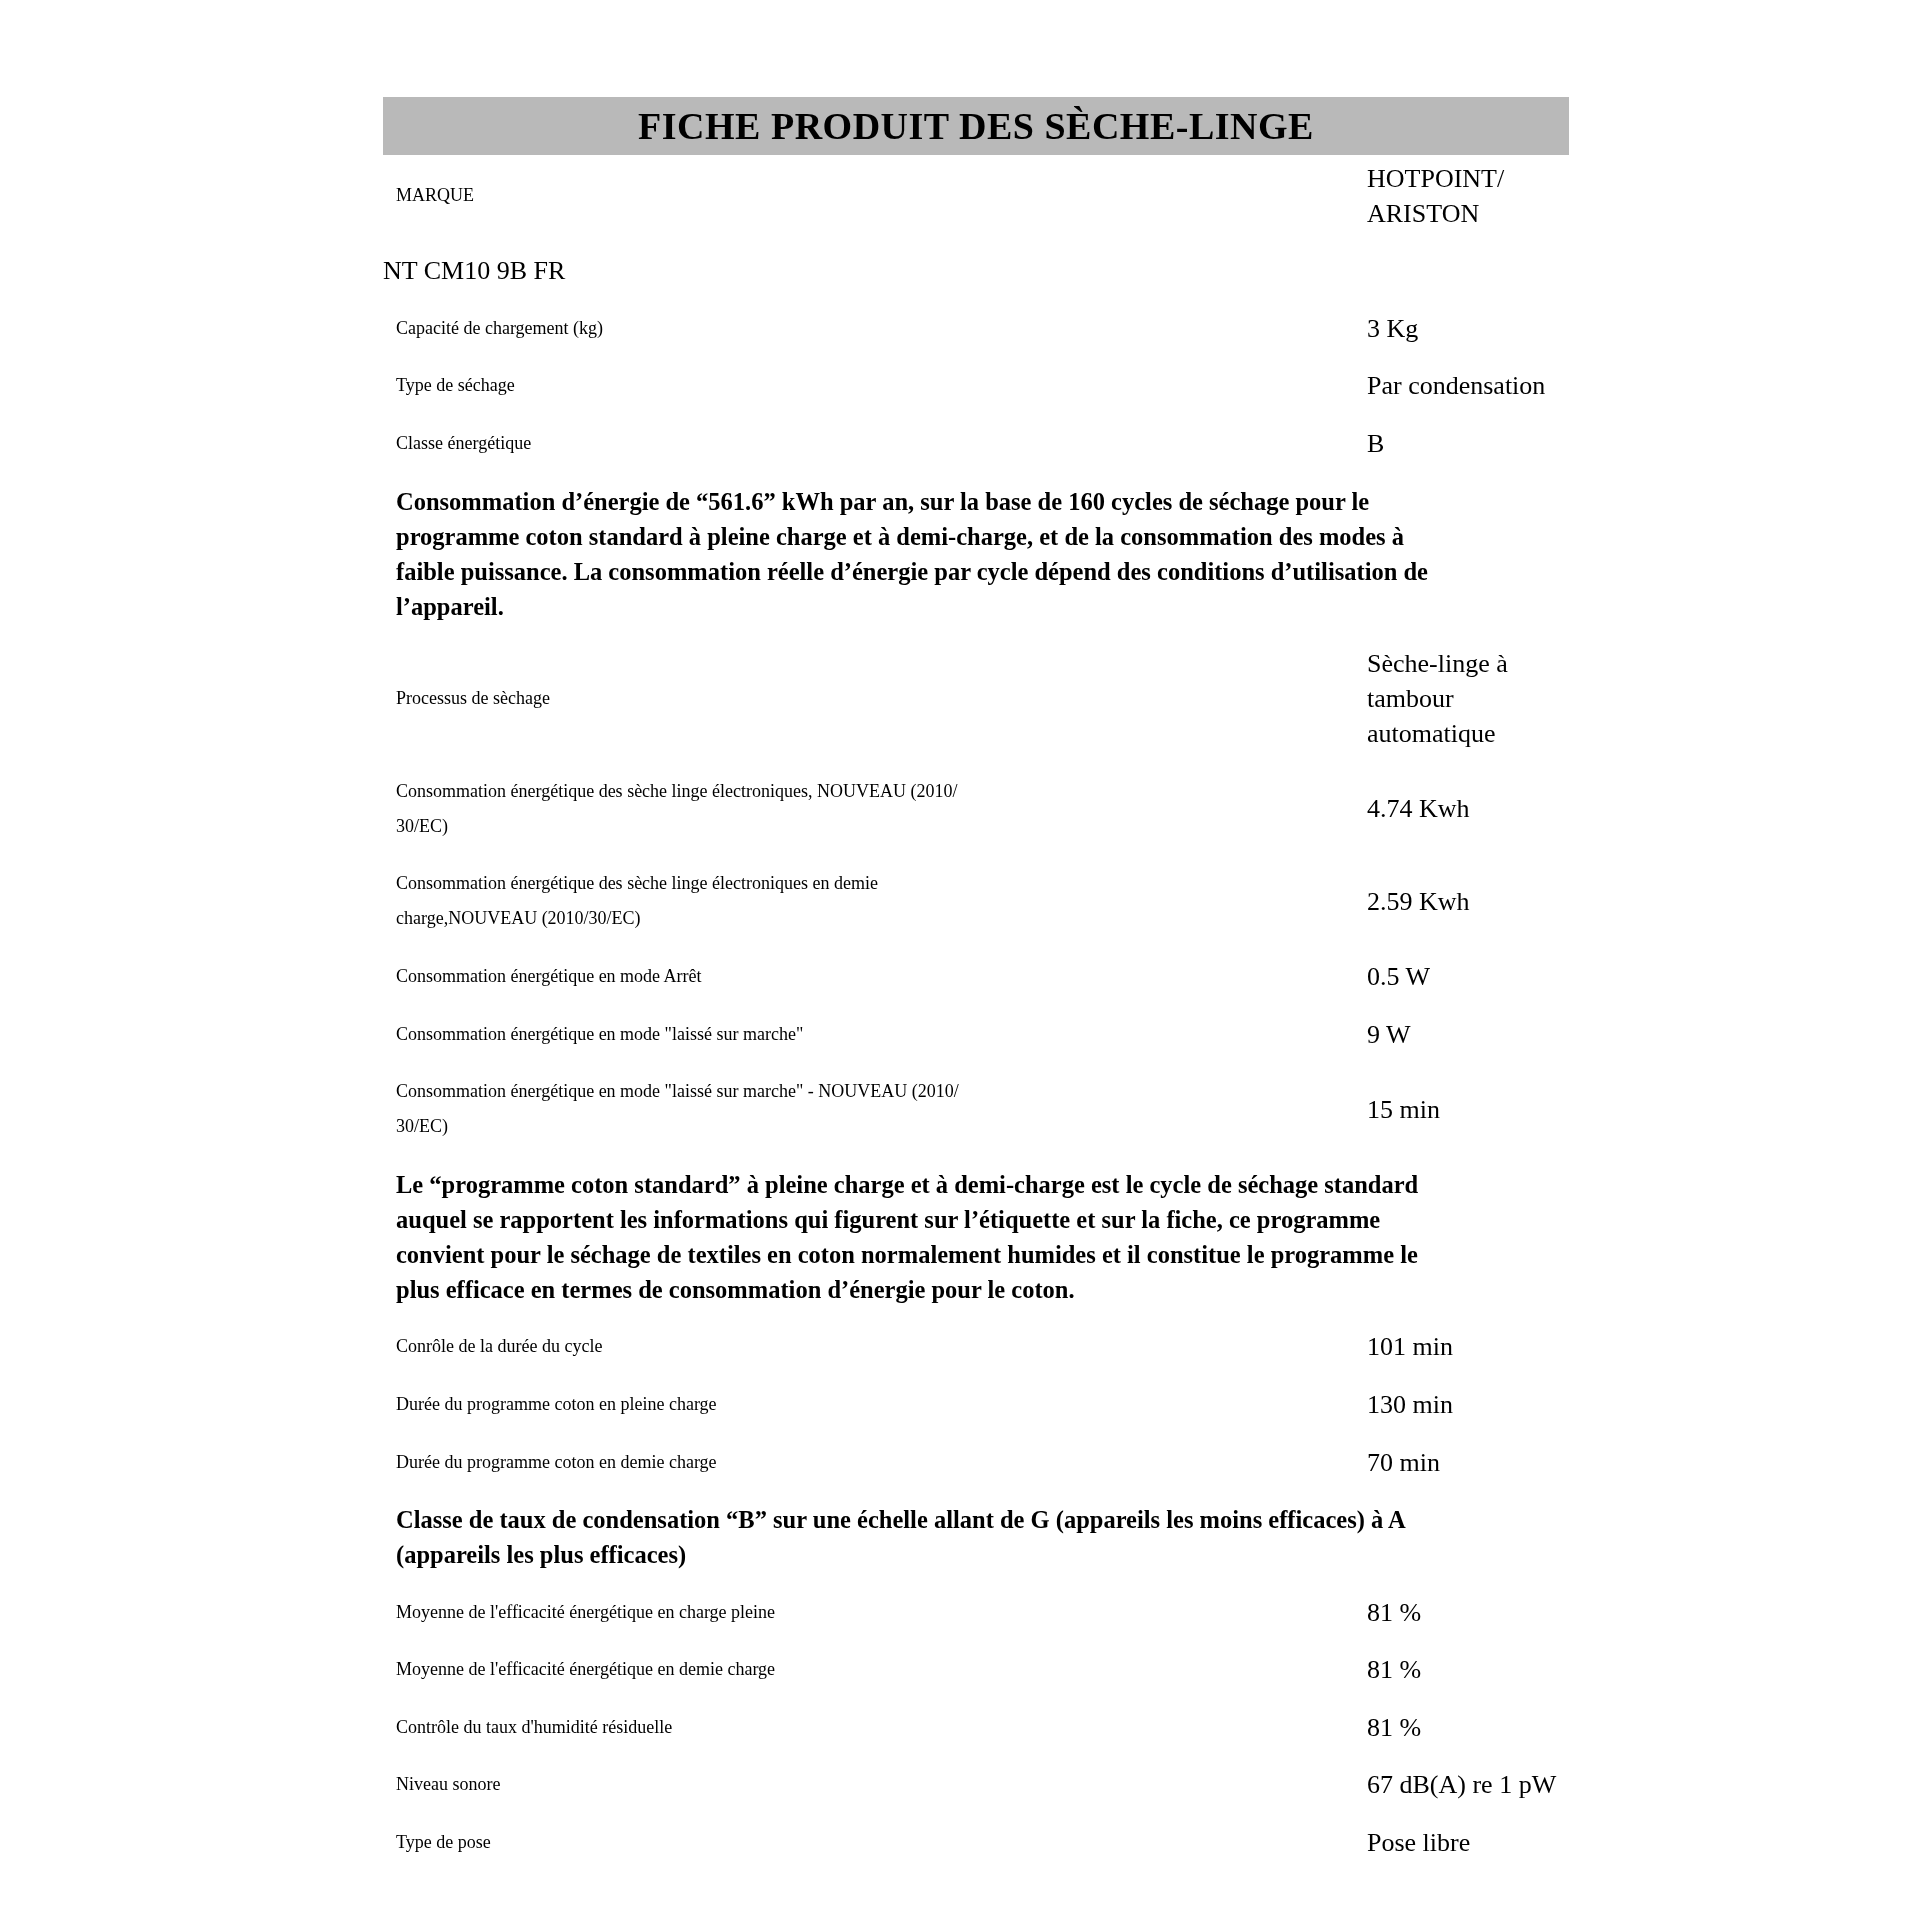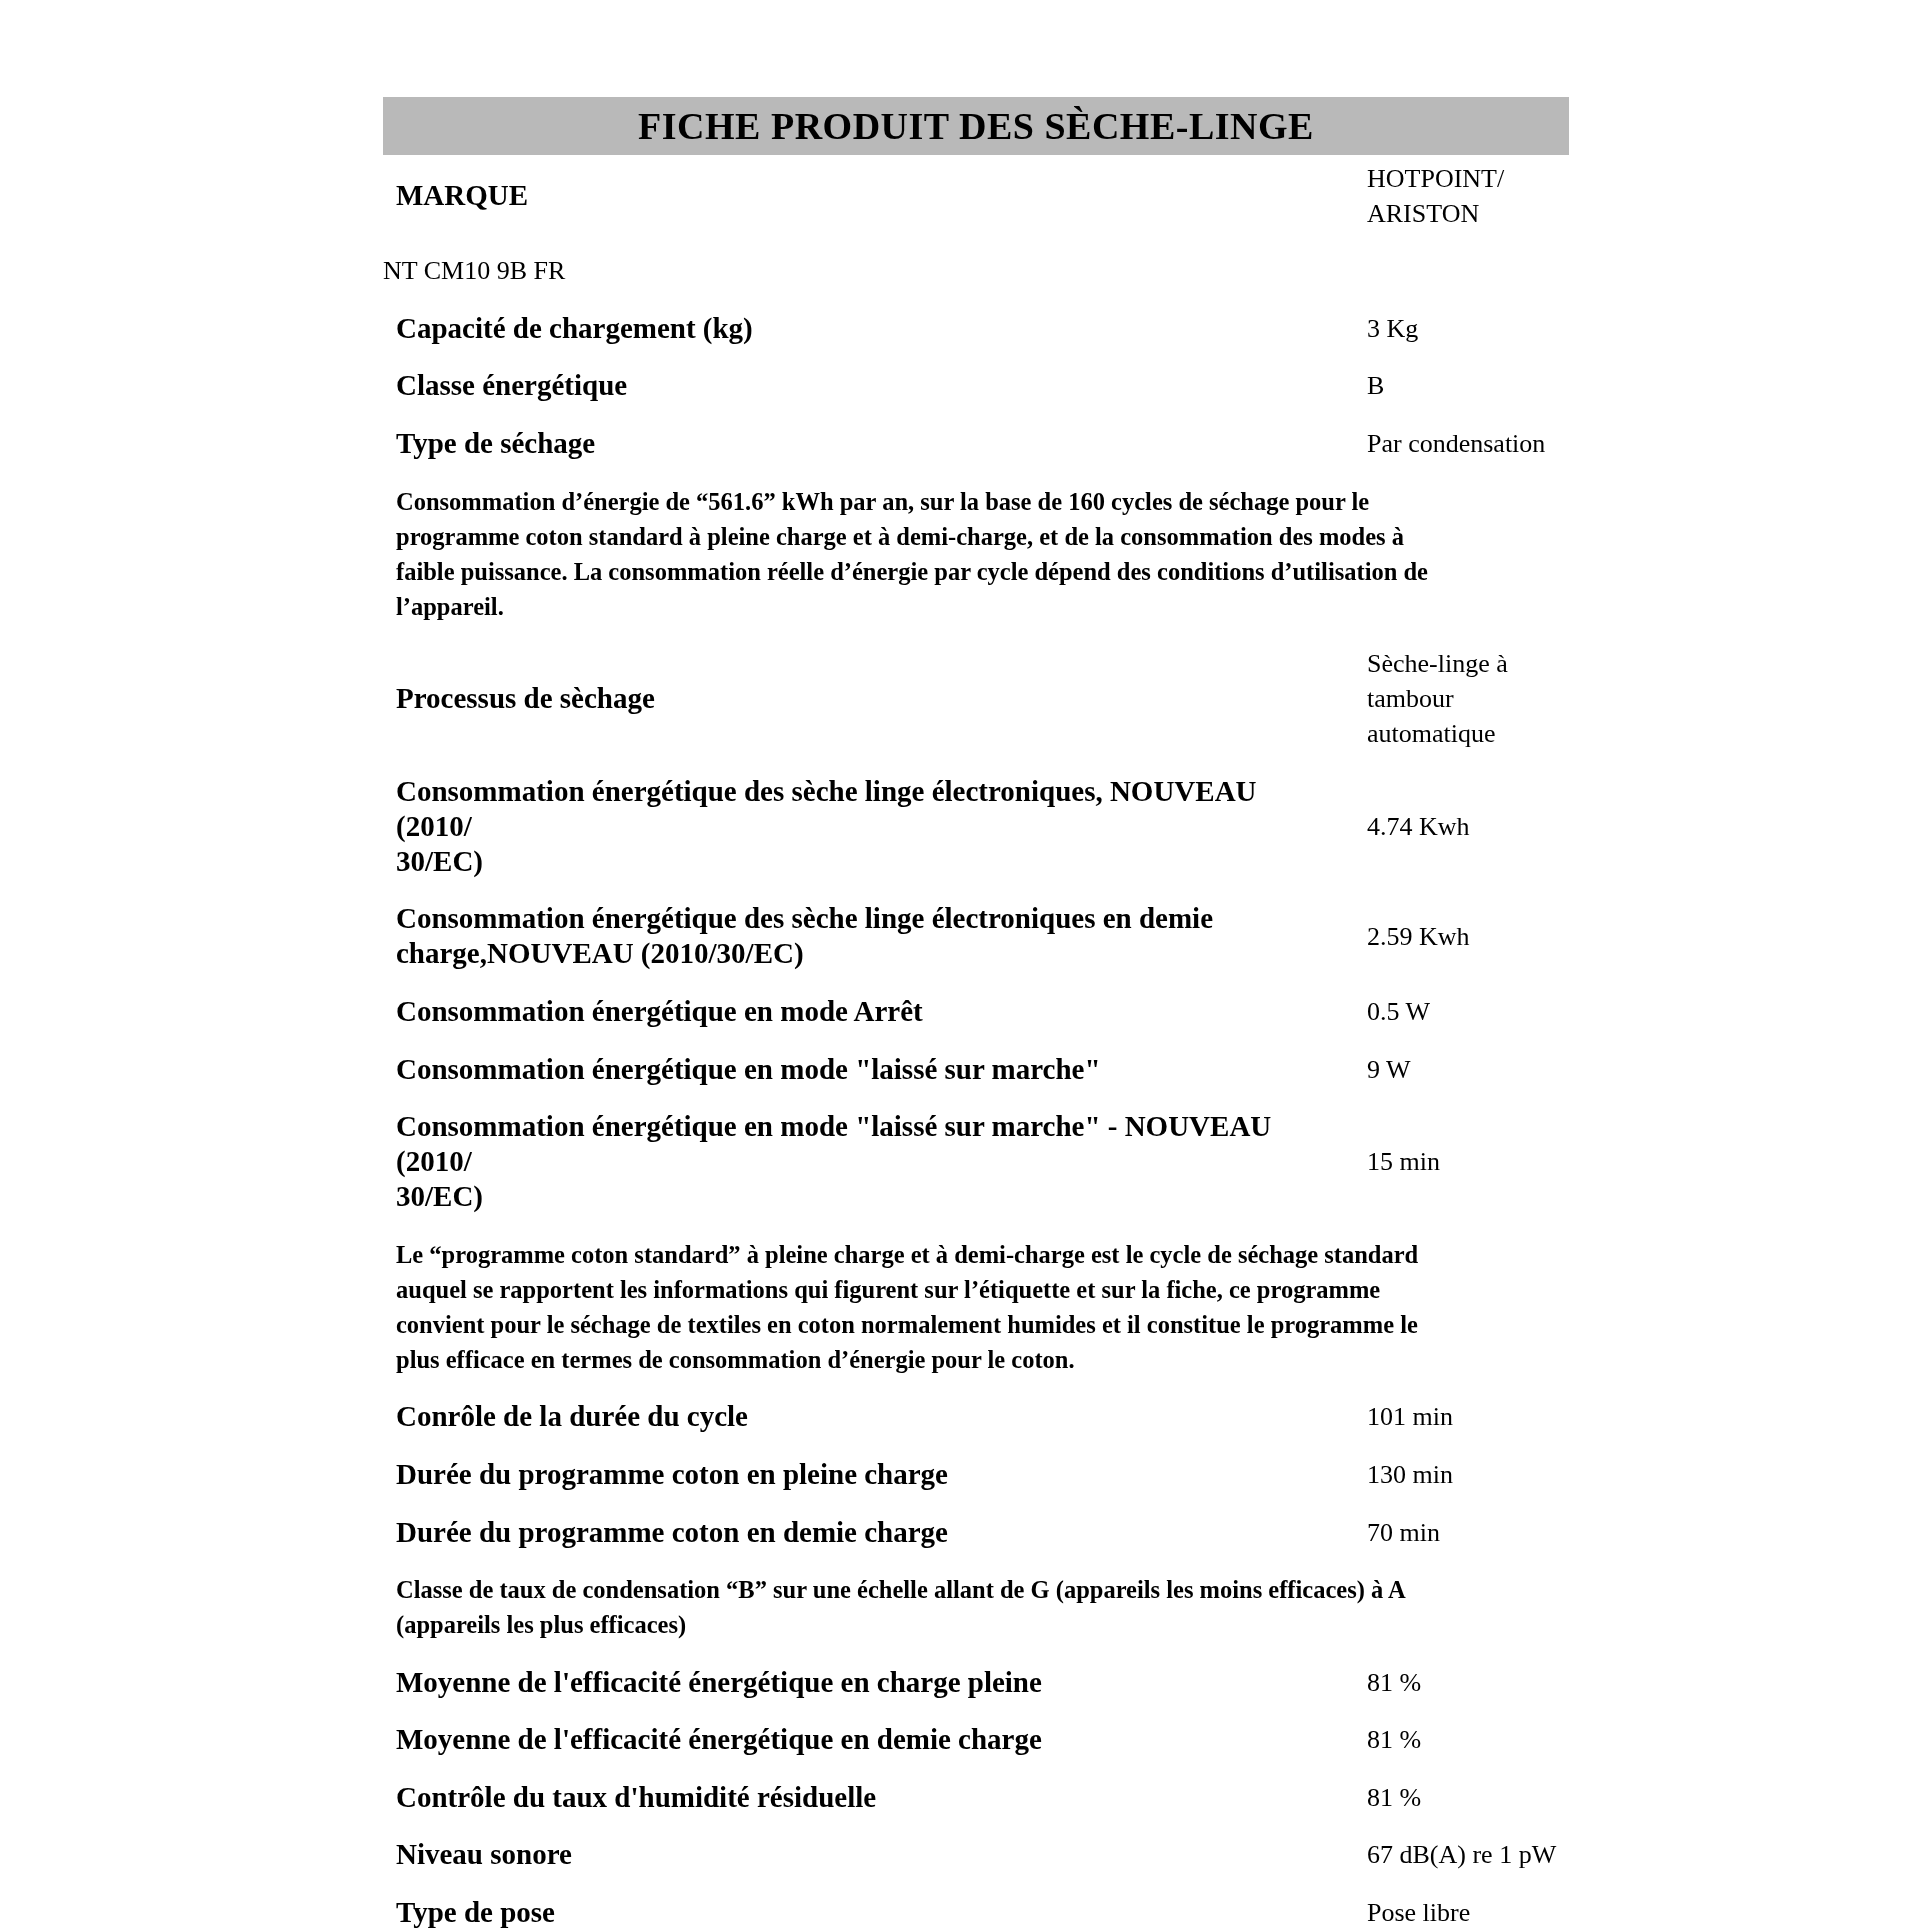--- a/index.html
+++ b/index.html
@@ -32,22 +32,22 @@
   .row {
     display: flex;
     align-items: center;
     margin-bottom: 22.6px;
   }
   .label {
     flex: 0 0 984px;
     box-sizing: border-box;
     padding-left: 13px;
     padding-right: 28px;
-    font-weight: bold;
-    font-size: 29px;
+    font-weight: normal;
+    font-size: 18px;
     line-height: 35px;
     white-space: pre-line;
   }
   .value {
     flex: 1;
     font-size: 26px;
     line-height: 35px;
     white-space: pre-line;
   }
   .paragraph {
@@ -74,26 +74,26 @@
 ARISTON</div>
       </div>
       <div class="row">
         <div class="value">NT CM10 9B FR</div>
       </div>
       <div class="row">
         <div class="label">Capacité de chargement (kg)</div>
         <div class="value">3 Kg</div>
       </div>
       <div class="row">
+        <div class="label">Type de séchage</div>
+        <div class="value">Par condensation</div>
+      </div>
+      <div class="row">
         <div class="label">Classe énergétique</div>
         <div class="value">B</div>
-      </div>
-      <div class="row">
-        <div class="label">Type de séchage</div>
-        <div class="value">Par condensation</div>
       </div>
       <div class="paragraph">Consommation d’énergie de “561.6” kWh par an, sur la base de 160 cycles de séchage pour le
 programme coton standard à pleine charge et à demi-charge, et de la consommation des modes à
 faible puissance. La consommation réelle d’énergie par cycle dépend des conditions d’utilisation de
 l’appareil.</div>
       <div class="row">
         <div class="label">Processus de sèchage</div>
         <div class="value">Sèche-linge à
 tambour
 automatique</div>

